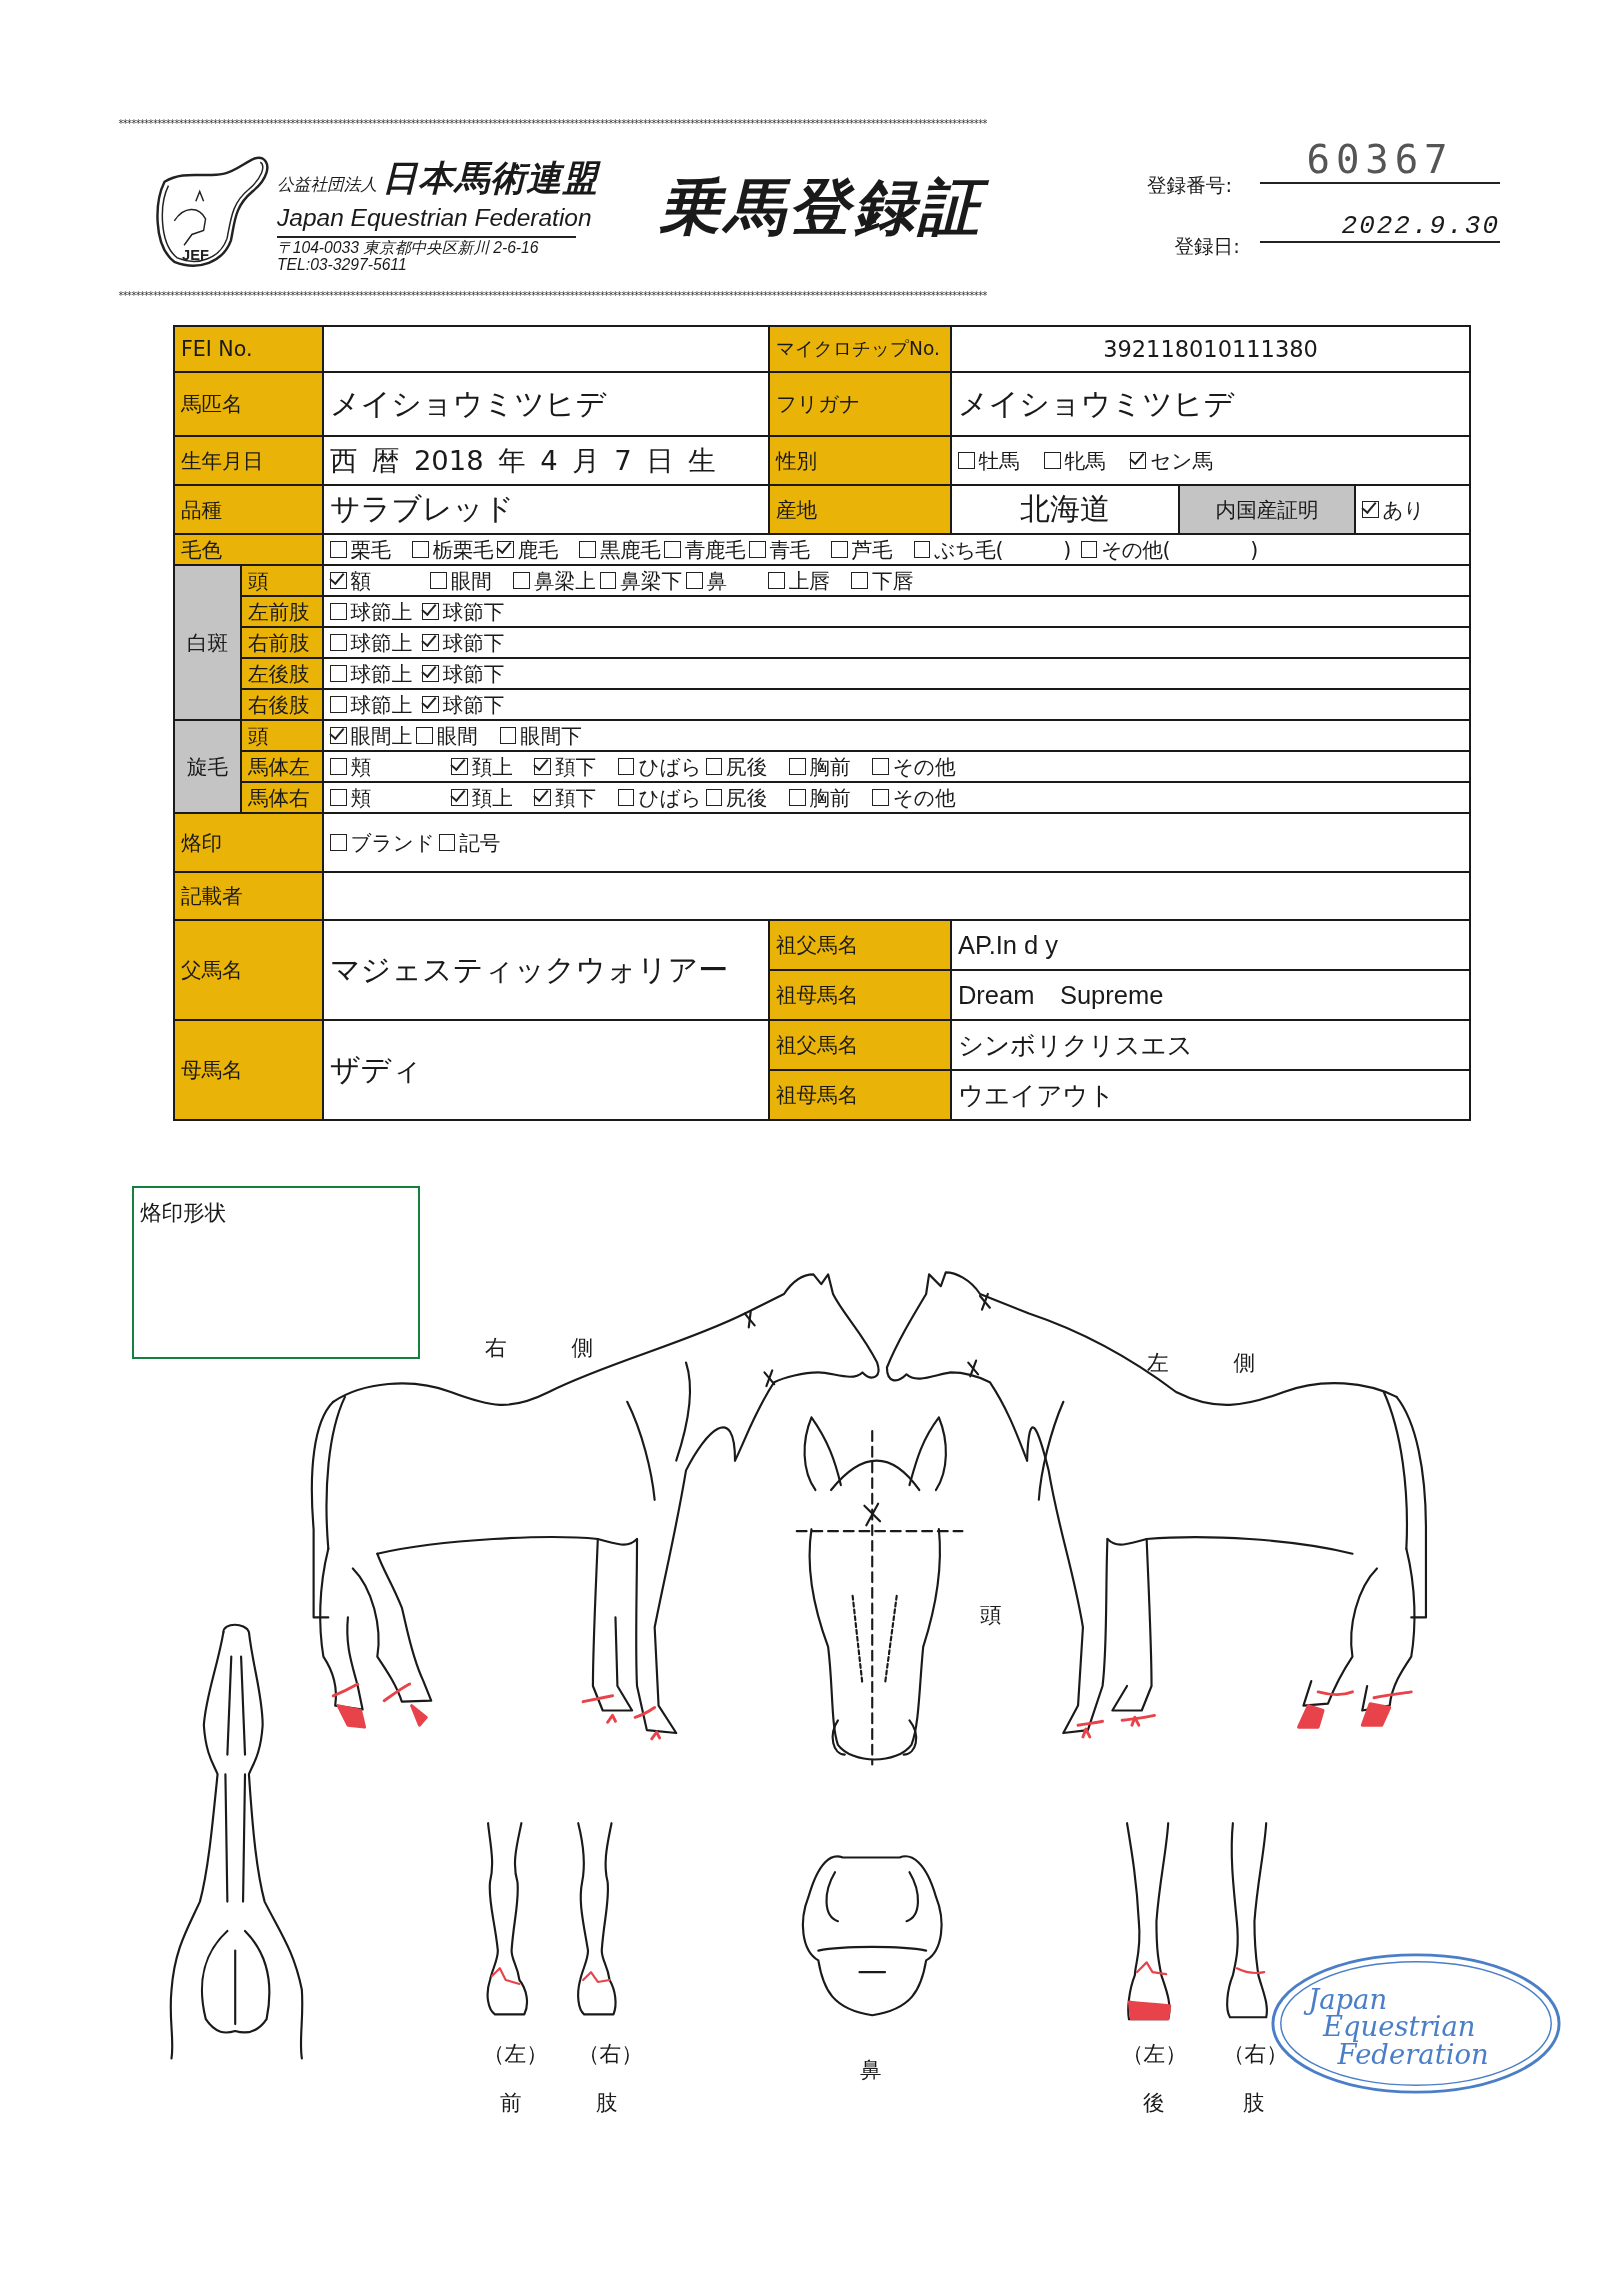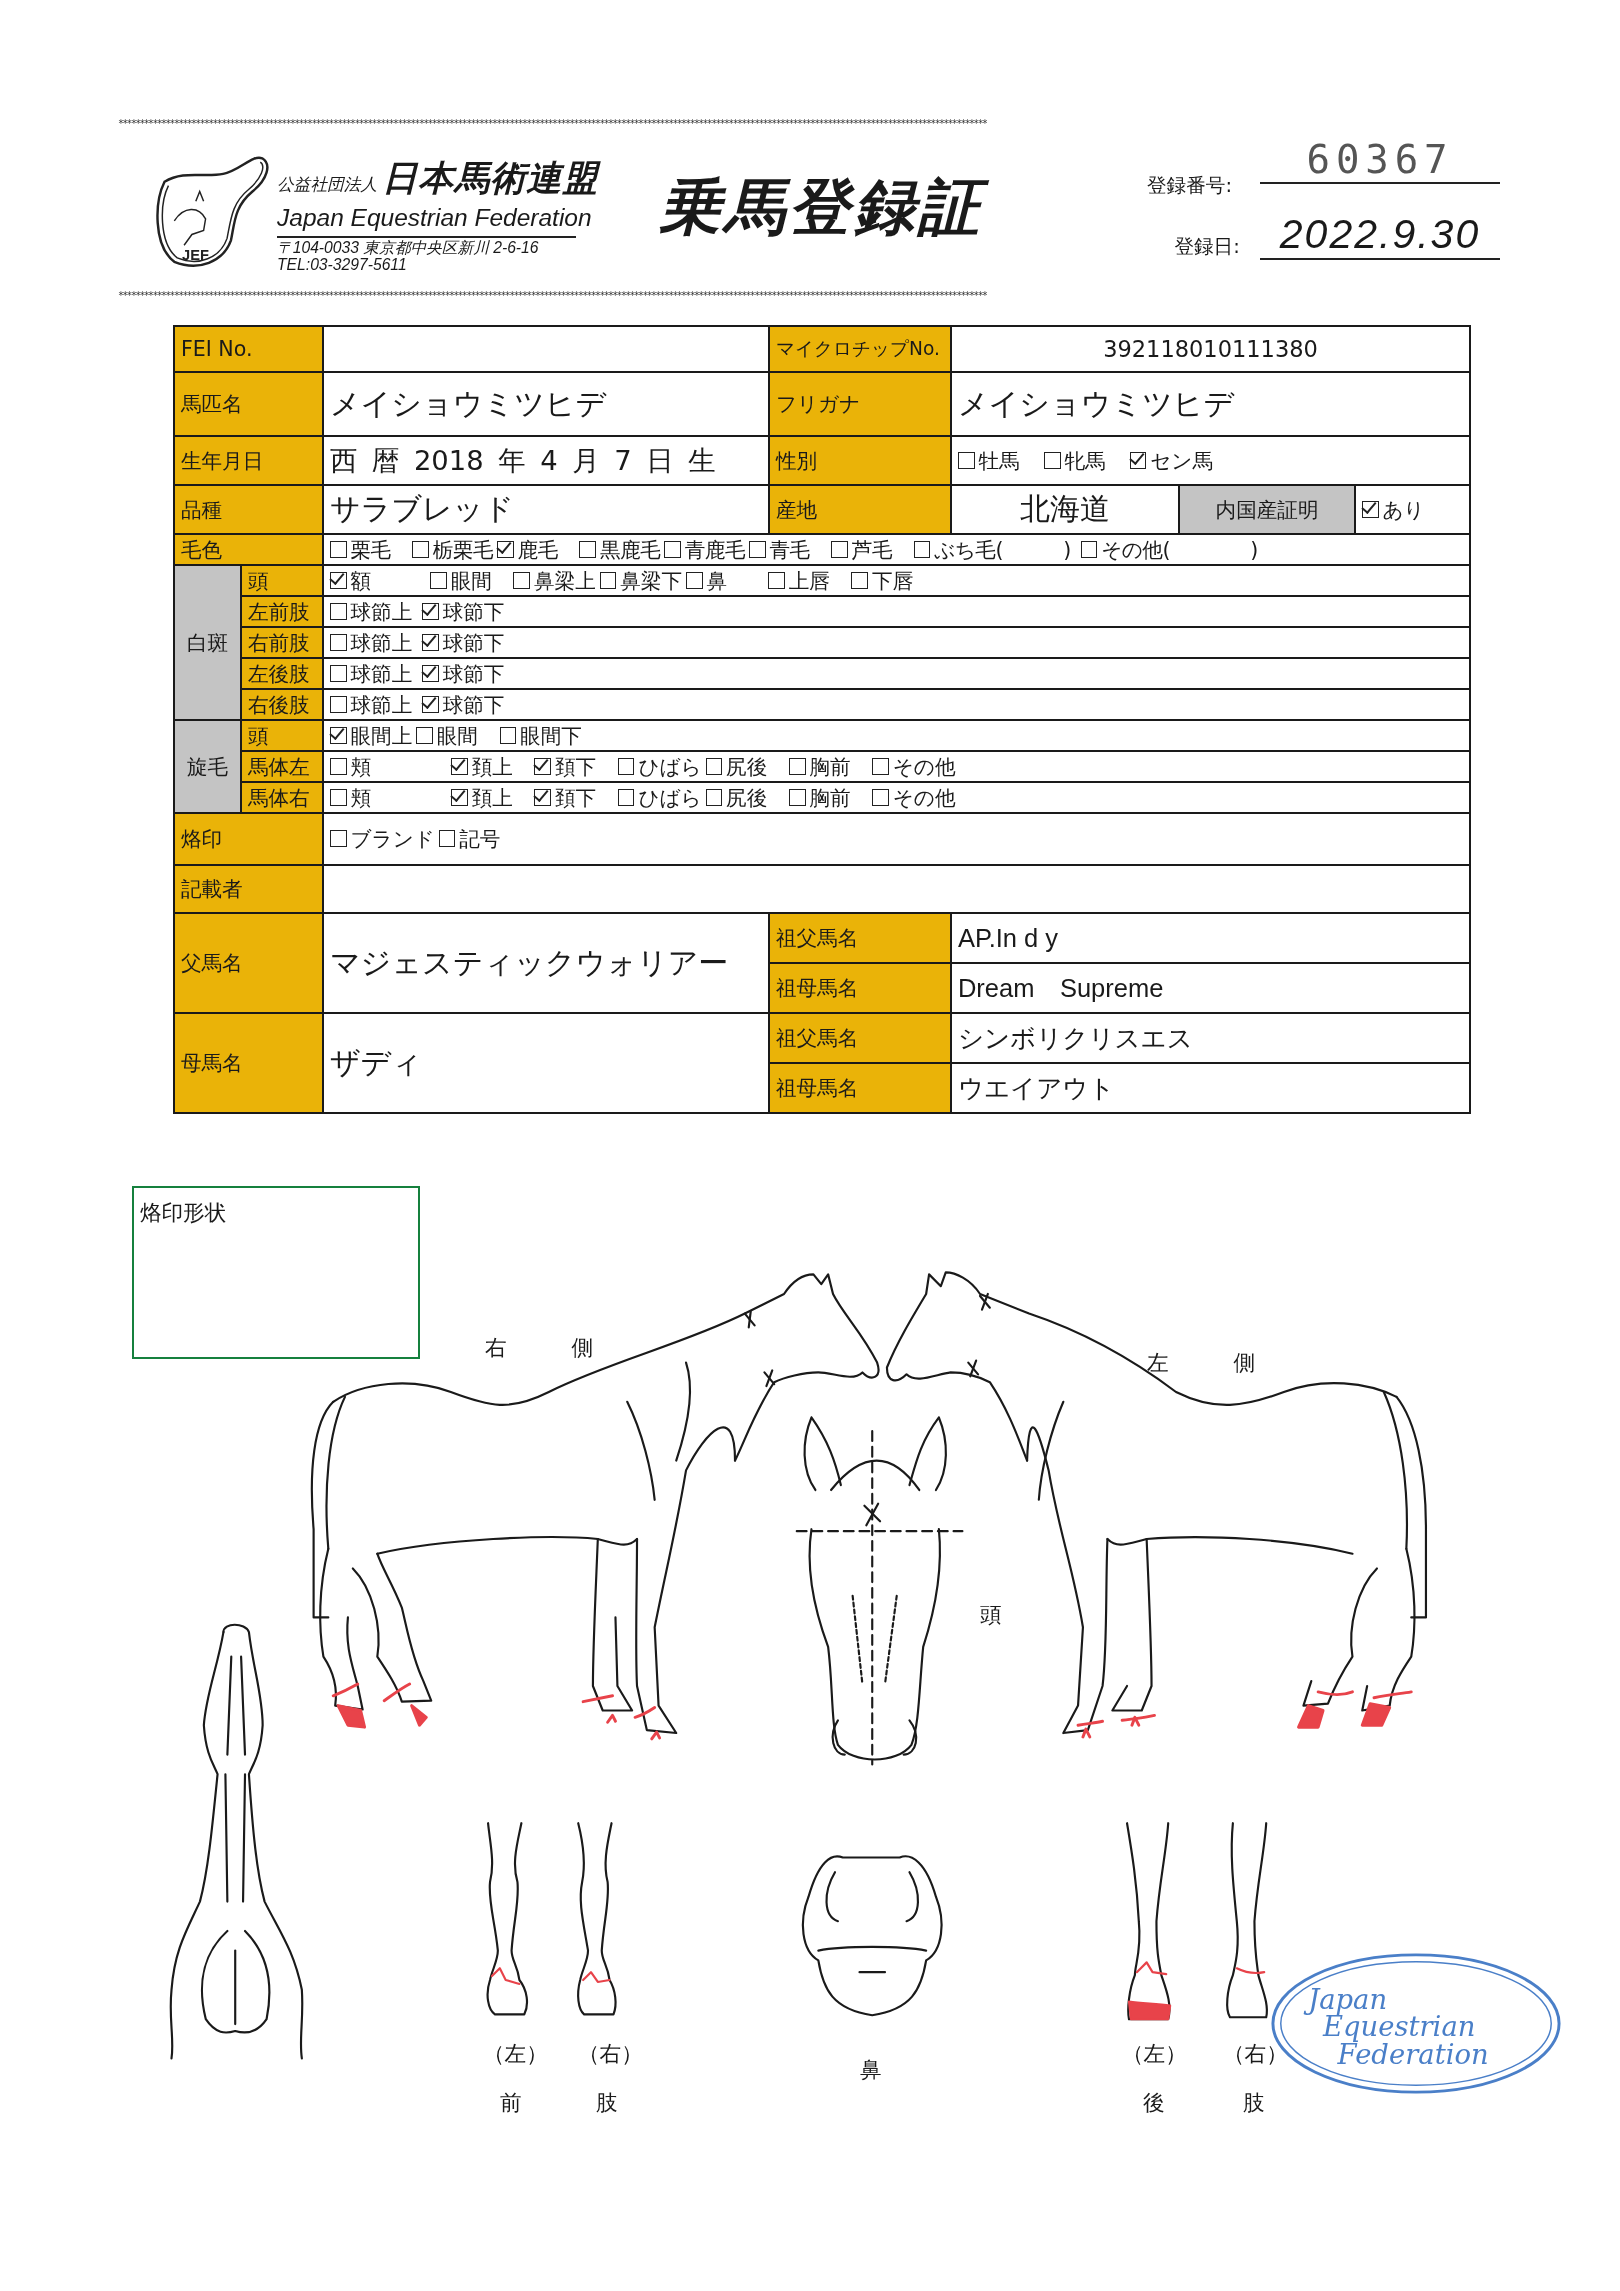--- a/index.html
+++ b/index.html
@@ -15,21 +15,21 @@
   .org .jp-big { font-size:35px; font-style:italic; font-weight:bold; letter-spacing:1px; }
   .org .en { font-family:"Liberation Sans", sans-serif; font-size:24.5px; font-style:italic; margin-top:2px; }
   .org .rule { width:299px; height:2px; background:#222; margin:3.9px 0 2px 0; }
   .org .addr { font-family:"Liberation Sans", sans-serif; font-size:15.7px; font-style:italic; line-height:16.7px; }
   .doc-title { position:absolute; left:659px; top:167px; font-size:61px; font-weight:bold;
                font-style:italic; letter-spacing:3.9px; }
   .reg { position:absolute; left:1147px; }
   .reg .lbl { font-size:19.6px; position:absolute; white-space:nowrap; }
   .reg .val { position:absolute; border-bottom:2px solid #222; width:240px; text-align:center; }
   .reg-no .val { font-family:"DejaVu Sans Mono", monospace; font-size:39px; color:#555; letter-spacing:5.9px; }
-  .reg-date .val { font-family:Liberation Sans, sans-serif; font-style:italic; font-size:41px; letter-spacing:2px; }
+  .reg-date .val { font-family:Liberation Mono, monospace; font-style:italic; font-size:26px; letter-spacing:2px;text-align:right; }
 
   
   table.main { position:absolute; left:173px; top:325px; width:1297px; border-collapse:collapse; table-layout:fixed; }
   table.main td { border:2.5px solid #1a1a1a; padding:0 5.9px; overflow:hidden; white-space:nowrap; vertical-align:middle; }
   td.h { background:#eab308; font-size:20.6px; }
   td.hc { background:#c4c4c4; font-size:20.6px; text-align:center; }
   td.v { background:#fff; }
   .big { font-size:30px; }
   .mid { font-size:22.5px; }
   .opt { font-size:20.6px; }
@@ -171,21 +171,21 @@
     <td class="v opt" colspan="5">
       <span class="optitem" style="margin-right:80px"><span class="chk"></span><span>頬</span></span><span class="optitem" style="margin-right:21.6px"><span class="chk on"></span><span>頚上</span></span><span class="optitem" style="margin-right:21.6px"><span class="chk on"></span><span>頚下</span></span><span class="optitem" style="margin-right:3.9px"><span class="chk"></span><span>ひばら</span></span><span class="optitem" style="margin-right:21.6px"><span class="chk"></span><span>尻後</span></span><span class="optitem" style="margin-right:21.6px"><span class="chk"></span><span>胸前</span></span><span class="optitem"><span class="chk"></span><span>その他</span></span>
     </td>
   </tr>
   <tr style="height:31px">
     <td class="h">馬体右</td>
     <td class="v opt" colspan="5">
       <span class="optitem" style="margin-right:80px"><span class="chk"></span><span>頬</span></span><span class="optitem" style="margin-right:21.6px"><span class="chk on"></span><span>頚上</span></span><span class="optitem" style="margin-right:21.6px"><span class="chk on"></span><span>頚下</span></span><span class="optitem" style="margin-right:3.9px"><span class="chk"></span><span>ひばら</span></span><span class="optitem" style="margin-right:21.6px"><span class="chk"></span><span>尻後</span></span><span class="optitem" style="margin-right:21.6px"><span class="chk"></span><span>胸前</span></span><span class="optitem"><span class="chk"></span><span>その他</span></span>
     </td>
   </tr>
-  <tr style="height:52px">
+  <tr style="height:59px">
     <td class="h" colspan="2">烙印</td>
     <td class="v opt" colspan="5">
       <span class="optitem" style="margin-right:3.9px"><span class="chk"></span><span>ブランド</span></span><span class="optitem"><span class="chk"></span><span>記号</span></span>
     </td>
   </tr>
   <tr style="height:48px">
     <td class="h" colspan="2">記載者</td>
     <td class="v" colspan="5"></td>
   </tr>
   <tr style="height:50px">

